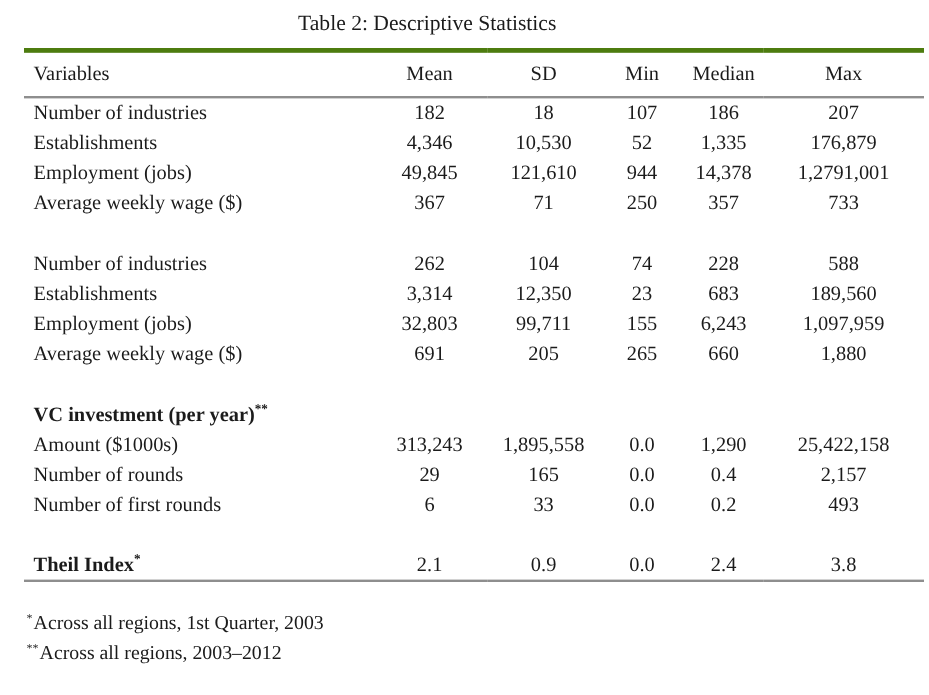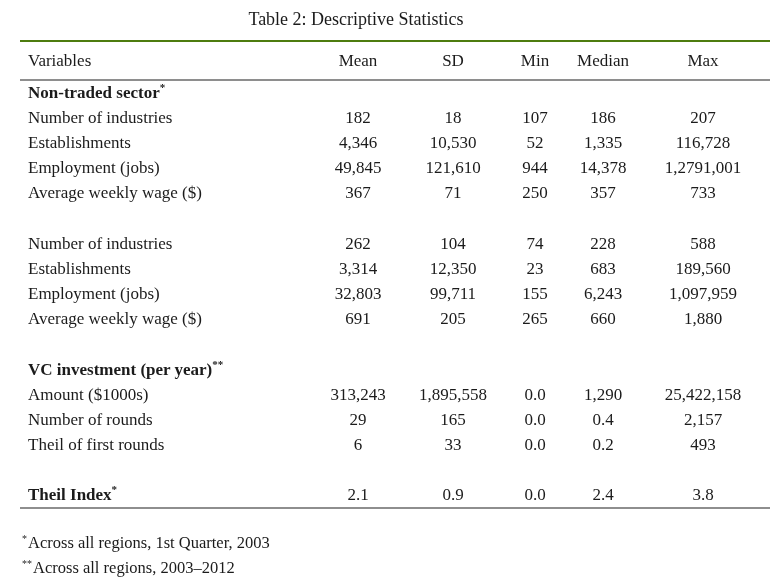--- a/index.html
+++ b/index.html
@@ -36,21 +36,21 @@
   col.c4 { width: 66px; }
   col.c5 { width: 134px; }
   th, td {
     padding: 0;
     font-weight: normal;
     text-align: center;
     white-space: nowrap;
   }
   thead tr {
     height: 39px;
-    border-top: 2px solid #4d7c0f;
+    border-top: 4px solid #4d7c0f;
     border-bottom: 2px solid #8e8e8e;
   }
   tbody tr { height: 25px; }
   tr.spacer { height: 26px; }
   .left { text-align: left; padding-left: 8px; }
   td.sec {
     text-align: left;
     padding-left: 8px;
     font-weight: bold;
   }
@@ -89,37 +89,34 @@
         <th>Mean</th>
         <th>SD</th>
         <th>Min</th>
         <th>Median</th>
         <th>Max</th>
       </tr>
     </thead>
     <tbody>
 
       <tr>
-        <td class="sec" colspan="6"><span>Non-traded sector</span><sup>*</sup></td>
-      </tr>
-      <tr>
         <td class="left">Number of industries</td>
         <td>182</td>
         <td>18</td>
         <td>107</td>
         <td>186</td>
         <td>207</td>
       </tr>
       <tr>
         <td class="left">Establishments</td>
         <td>4,346</td>
         <td>10,530</td>
         <td>52</td>
         <td>1,335</td>
-        <td>116,728</td>
+        <td>176,879</td>
       </tr>
       <tr>
         <td class="left">Employment (jobs)</td>
         <td>49,845</td>
         <td>121,610</td>
         <td>944</td>
         <td>14,378</td>
         <td>1,2791,001</td>
       </tr>
       <tr>
@@ -185,21 +182,21 @@
       </tr>
       <tr>
         <td class="left">Number of rounds</td>
         <td>29</td>
         <td>165</td>
         <td>0.0</td>
         <td>0.4</td>
         <td>2,157</td>
       </tr>
       <tr>
-        <td class="left">Theil of first rounds</td>
+        <td class="left">Number of first rounds</td>
         <td>6</td>
         <td>33</td>
         <td>0.0</td>
         <td>0.2</td>
         <td>493</td>
       </tr>
 
       <tr class="spacer">
           <td colspan="6"></td>
         </tr>

